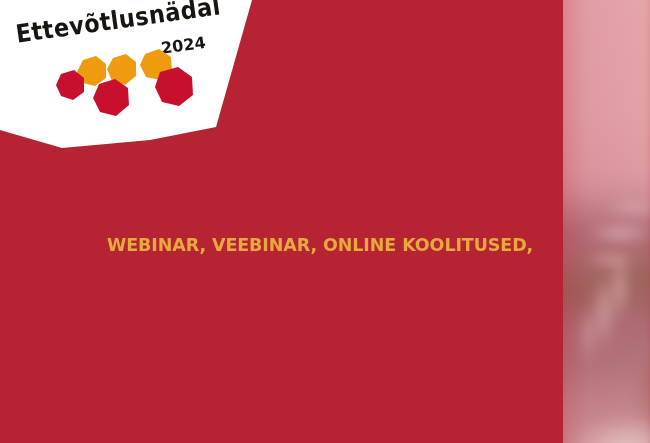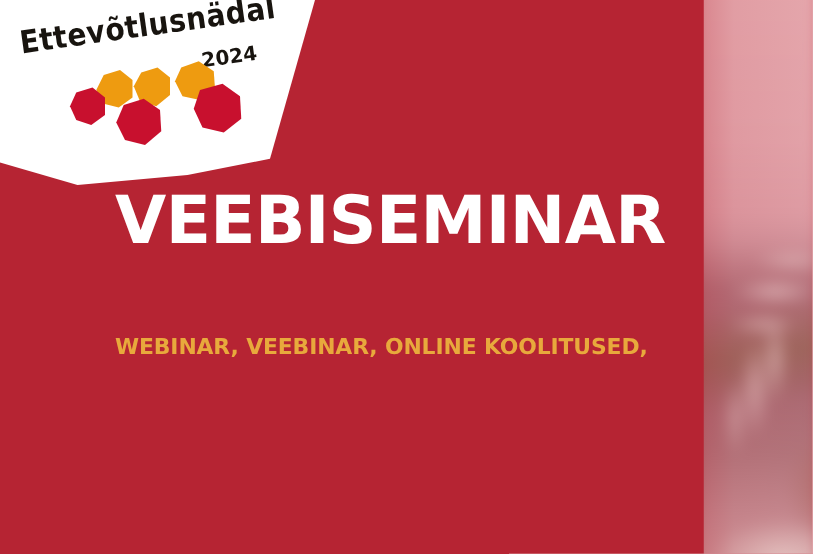--- a/index.html
+++ b/index.html
@@ -136,30 +136,29 @@
     font-weight: 700;
     font-size: 53px;
     line-height: 1.0;
     letter-spacing: -0.5px;
     color: #FFFFFF;
     white-space: nowrap;
   }
 
   .subhead {
     position: absolute;
-    left: 92px;
+    left: 107px;
     top: 233px;
     width: 500px;
     font-family: "DejaVu Sans", sans-serif;
     font-weight: 700;
     font-size: 17.5px;
     line-height: 1.38;
     letter-spacing: -0.1px;
     color: #E8A93C;
-    margin-top: 33px;
   }
   .subhead .line {
     display: block;
     white-space: nowrap;
   }
 </style>
 </head>
 <body>
 
 <div class="banner">
@@ -185,19 +184,18 @@
         <polygon fill="#EE9B10" points="90,6 104,1 116,9 117,23 105,32 91,29 85,17"></polygon>
 
         <polygon fill="#C8102E" points="6,26 19,22 29,30 29,44 18,52 6,48 1,37"></polygon>
         <polygon fill="#C8102E" points="44,36 60,31 73,40 74,57 61,68 45,64 38,50"></polygon>
         <polygon fill="#C8102E" points="105,24 123,19 137,29 138,47 124,58 107,54 100,39"></polygon>
       </svg>
 
     </div>
   </div>
 
-  <div class="headline">VEEBISEMINAR</div>
 
   <div class="subhead">
     <span class="line">WEBINAR, VEEBINAR, ONLINE KOOLITUSED,</span>
   </div>
 
 </div>
 
 </body></html>

